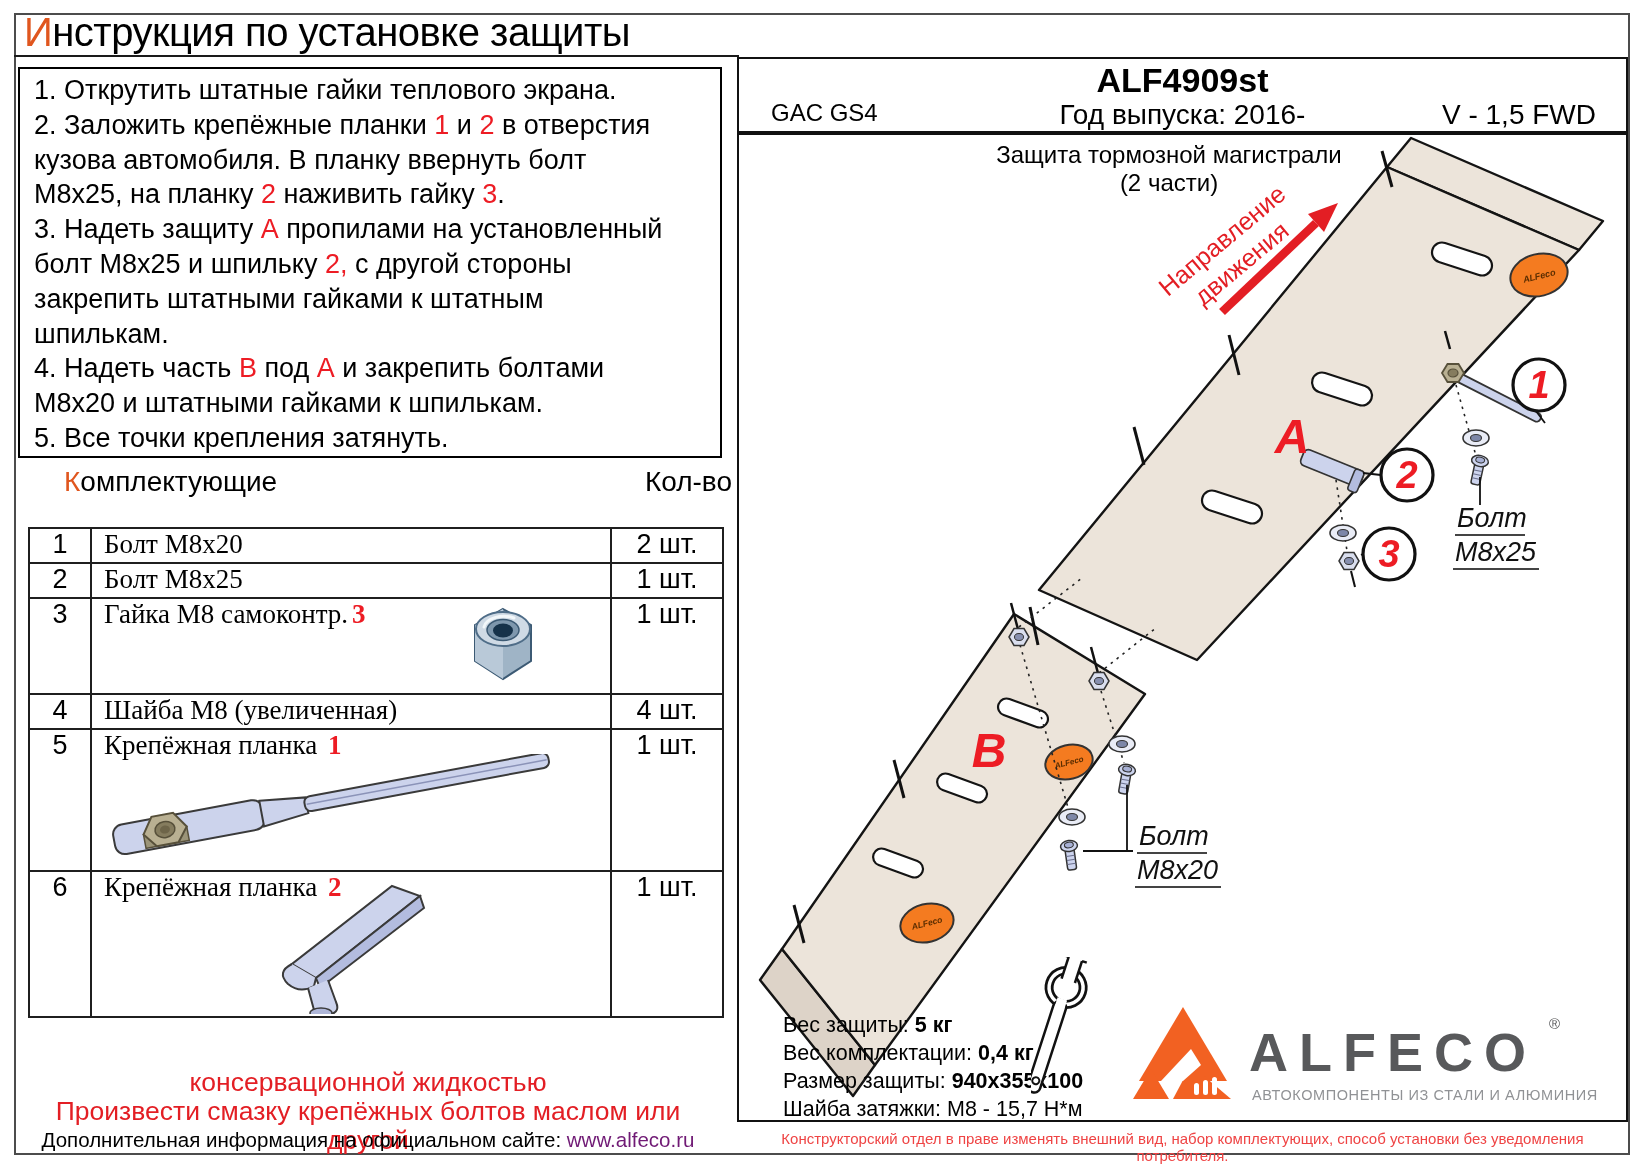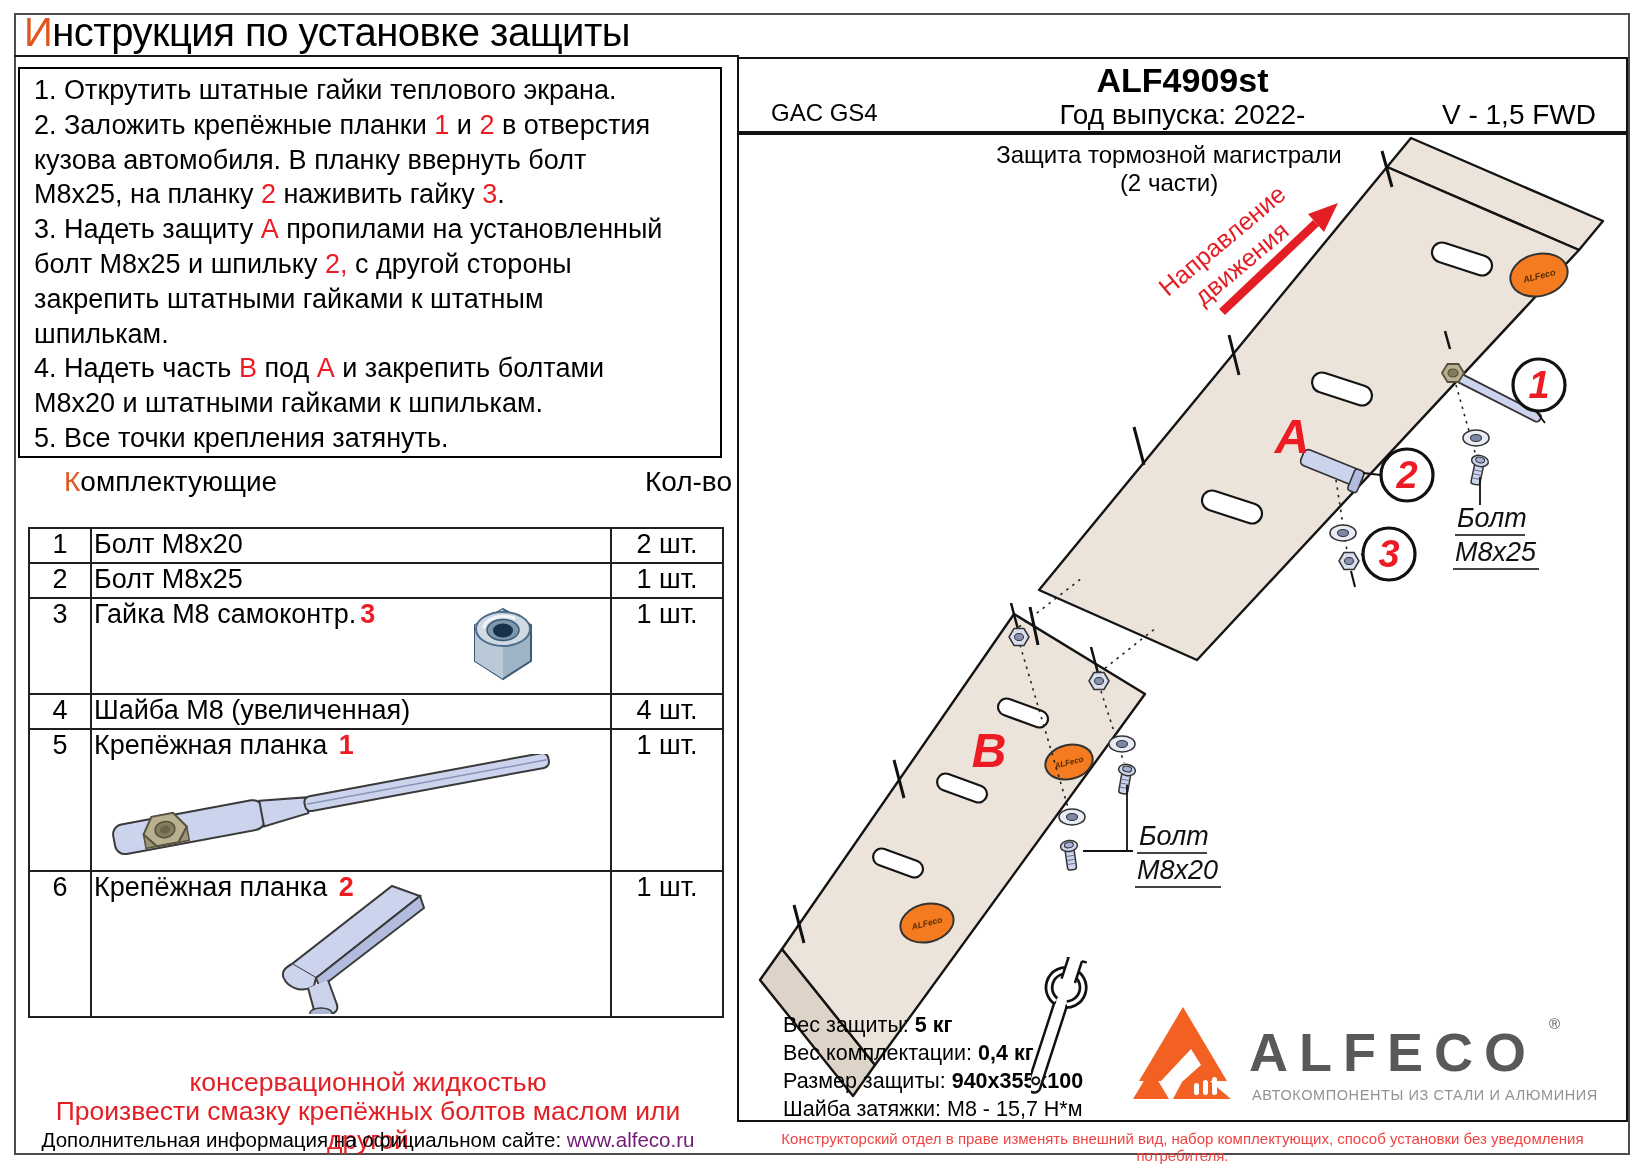--- a/index.html
+++ b/index.html
@@ -13,21 +13,21 @@
   .title-rule{position:absolute;left:14px;top:55px;width:725px;height:0;border-top:2.5px solid #1a1a1a;}
   .instruction-box{position:absolute;left:18px;top:67px;width:704px;height:391px;border:2px solid #000;
         box-sizing:border-box;padding:4px 52px 0 14px;font-size:27px;line-height:34.8px;}
   .seg-red{color:#ed1c24;}
   .comp-head{position:absolute;left:24px;top:466px;width:708px;display:flex;justify-content:space-between;
         padding-left:40px;box-sizing:border-box;font-size:28px;}
   .comp-head .init{color:#e0561e;}
   #components-table{position:absolute;left:28px;top:527px;border-collapse:collapse;table-layout:fixed;}
   #components-table td{border:2px solid #1f1f1f;font-size:27px;vertical-align:top;padding:0;line-height:31px;}
   #components-table .c-num{text-align:center;}
-  #components-table .c-name{padding-left:2px;position:relative;}
+  #components-table .c-name{padding-left:12px;position:relative;font-family:Liberation Serif, serif;}
   #components-table .c-qty{text-align:center;}
   #components-table tr:nth-child(1) td,#components-table tr:nth-child(2) td,
   #components-table tr:nth-child(4) td{height:33px;}
   #components-table tr:nth-child(3) td{height:94px;}
   #components-table tr:nth-child(5) td{height:140px;}
   #components-table tr:nth-child(6) td{height:144px;}
   .c-name .seg-red{font-weight:bold;padding-left:4px;}
   .cimg{position:absolute;display:block;}
   .img-nut{right:72px;top:4px;width:70px;height:82px;}
   .img-plate1{left:16px;top:24px;width:468px;height:112px;}
@@ -158,21 +158,21 @@
     <div>консервационной жидкостью</div>
     <div>Произвести смазку крепёжных болтов маслом или другой</div>
   </div>
   <div class="site-note">
     <span>Дополнительная информация на официальном сайте: </span><span class="link">www.alfeco.ru</span>
   </div>
 
   <div class="panel">
     <div class="part-code">ALF4909st</div>
     <div class="hdr-model">GAC GS4</div>
-    <div class="hdr-year">Год выпуска: 2022-</div>
+    <div class="hdr-year">Год выпуска: 2016-</div>
     <div class="hdr-engine">V - 1,5 FWD</div>
     <div class="hdr-rule"></div>
 
     <svg id="diagram" width="886" height="986" viewBox="0 0 886 986">
       <defs>
         <g id="washerg">
           <ellipse rx="13" ry="8" fill="#e9ecf6" stroke="#333" stroke-width="1.6"></ellipse>
           <ellipse rx="5.5" ry="3.5" fill="#7d87a8" stroke="#333" stroke-width="1.1"></ellipse>
         </g>
         <g id="boltg">

